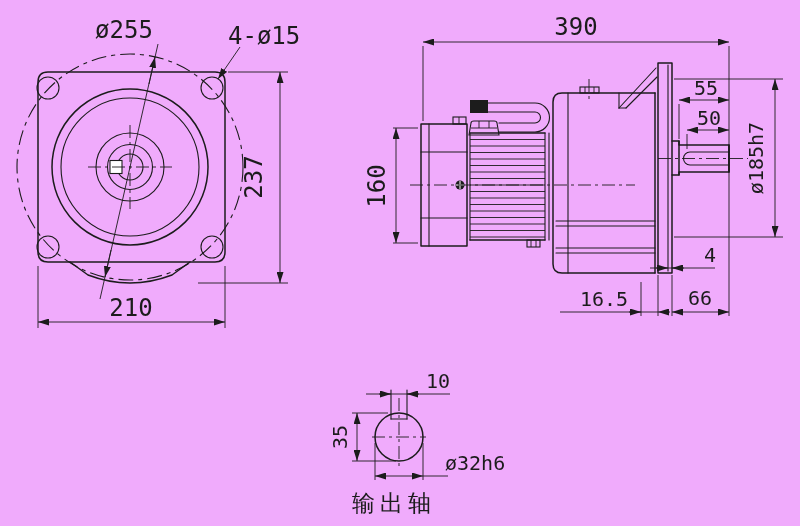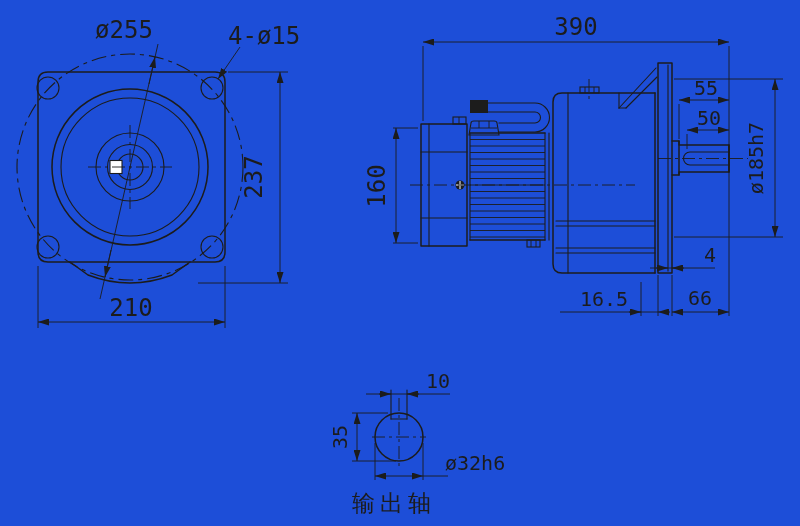--- a/index.html
+++ b/index.html
@@ -1,17 +1,17 @@
 <!DOCTYPE html>
 <html><head>
 <meta charset="utf-8">
 <style>
   html,body{margin:0;padding:0;background:#ffffff;}
   body{width:800px;height:526px;overflow:hidden;}
-  .drawing-wrap{width:800px;height:526px;background:#1d4ed8;}
+  .drawing-wrap{width:800px;height:526px;background:#f0abfc;}
   svg{display:block;}
   .ol{fill:none;stroke:#1c1c1c;stroke-width:1.5;stroke-linecap:round;stroke-linejoin:round;}
   .ol2{fill:none;stroke:#1c1c1c;stroke-width:1.1;stroke-linecap:round;}
   .tl{fill:none;stroke:#1c1c1c;stroke-width:0.9;}
   .cl{fill:none;stroke:#1c1c1c;stroke-width:0.9;stroke-dasharray:13 4 3 4;}
   .ph{fill:none;stroke:#1c1c1c;stroke-width:1.1;stroke-dasharray:15 5 4 5;}
   .dim{font-family:"DejaVu Sans Mono", monospace;font-size:24px;fill:#1c1c1c;}
   .dimS{font-family:"DejaVu Sans Mono", monospace;font-size:20px;fill:#1c1c1c;}
   .cjk{font-family:"DejaVu Sans", "Liberation Sans", sans-serif;font-size:23px;fill:#1c1c1c;letter-spacing:5px;}
   .blk{fill:#1c1c1c;stroke:none;}

